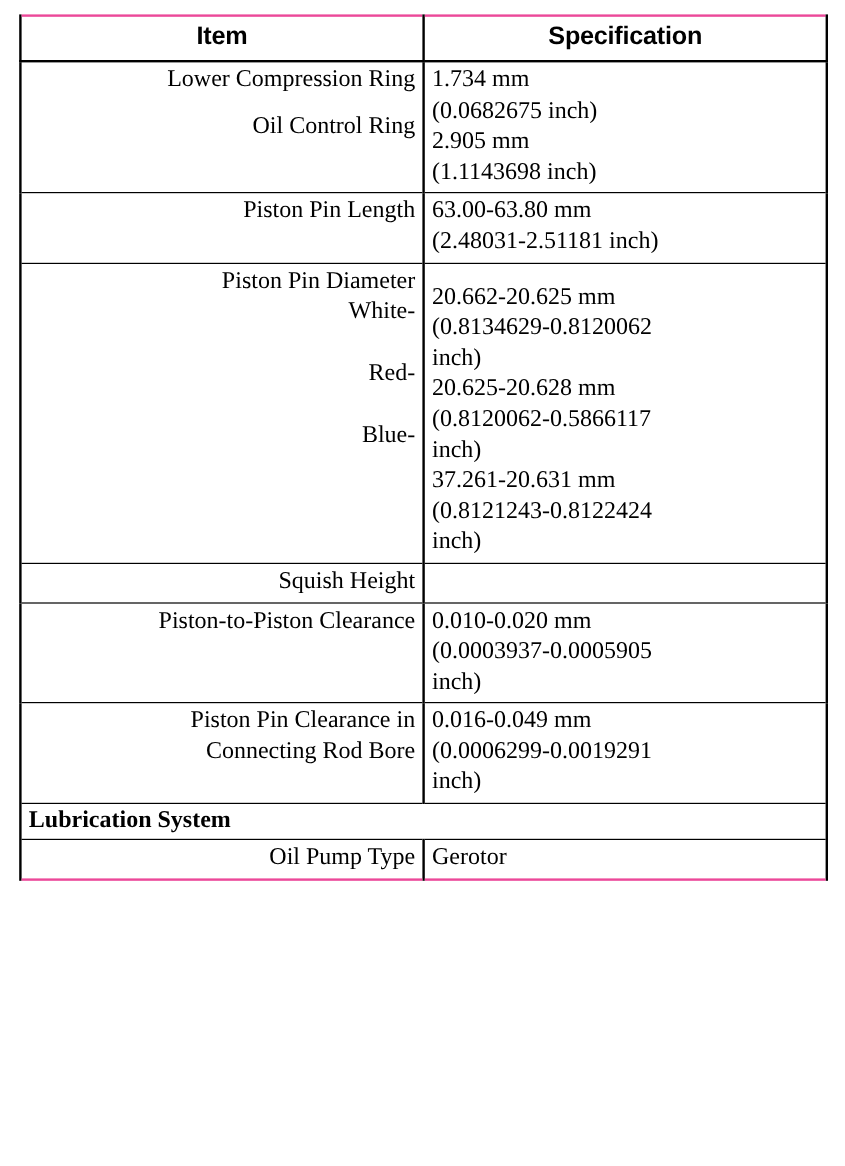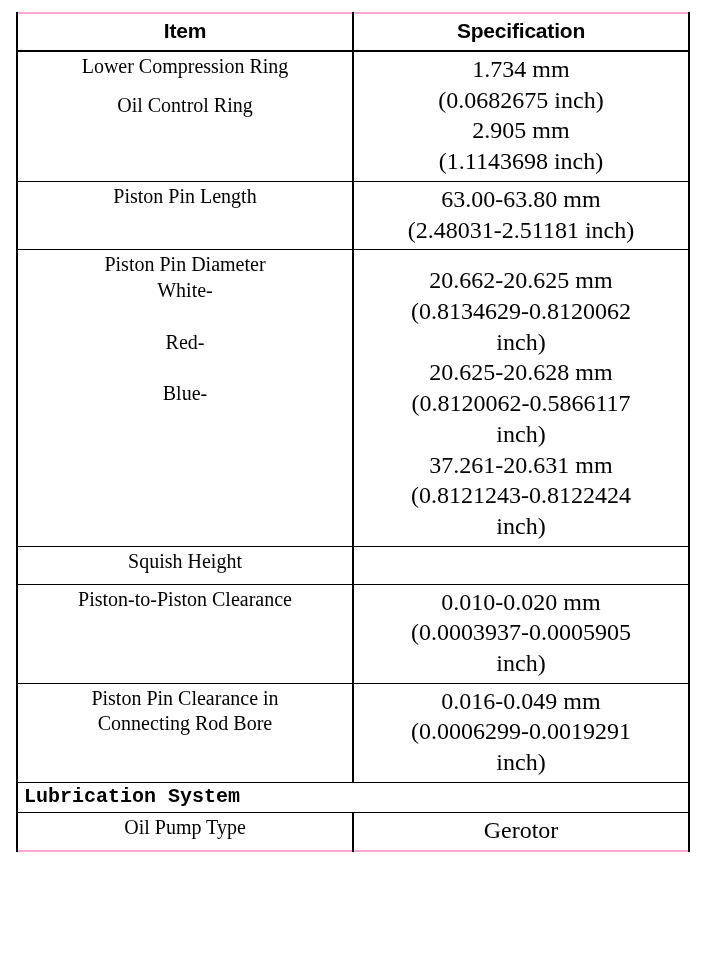--- a/index.html
+++ b/index.html
@@ -18,21 +18,21 @@
     position: relative;
     width: 704px;
     height: 972px;
     box-sizing: border-box;
     padding: 12px 16px 10px 16px;
   }
   table.spec {
     width: 672px;
     border-collapse: collapse;
     table-layout: fixed;
-    border: 2px solid #f9a8d4;
+    border: 2px solid #ec4899;
   }
   table.spec col.c1 { width: 336px; }
   table.spec col.c2 { width: 336px; }
 
   table.spec th,
   table.spec td {
     border: 1px solid #000;
     border-left-width: 2px;
     border-right-width: 2px;
     vertical-align: top;
@@ -44,38 +44,37 @@
     font-family: "Liberation Sans", sans-serif;
     font-weight: bold;
     font-size: 21px;
     text-align: center;
     padding: 5px 6px 7px 6px;
     letter-spacing: -0.2px;
   }
   .item-cell {
     font-size: 20px;
     line-height: 1.28;
-    text-align: center;
+    text-align: right;
   }
   .spec-cell {
-    font-size: 24px;
+    font-size: 20px;
     line-height: 1.28;
-    text-align: center;
   }
   .spec-cell .line,
   .item-cell .line {
     display: block;
     white-space: nowrap;
   }
   .gap {
     display: block;
     height: 13px;
   }
   .section-cell {
-    font-family: Liberation Mono, monospace;
+    font-family: Liberation Serif, serif;
     font-weight: bold;
     font-size: 20px;
     text-align: left;
     padding: 4px 6px 5px 6px;
   }
   td.tall-pad { padding-bottom: 6px; margin-top: 12px; }
 </style>
 </head>
 <body>
 

